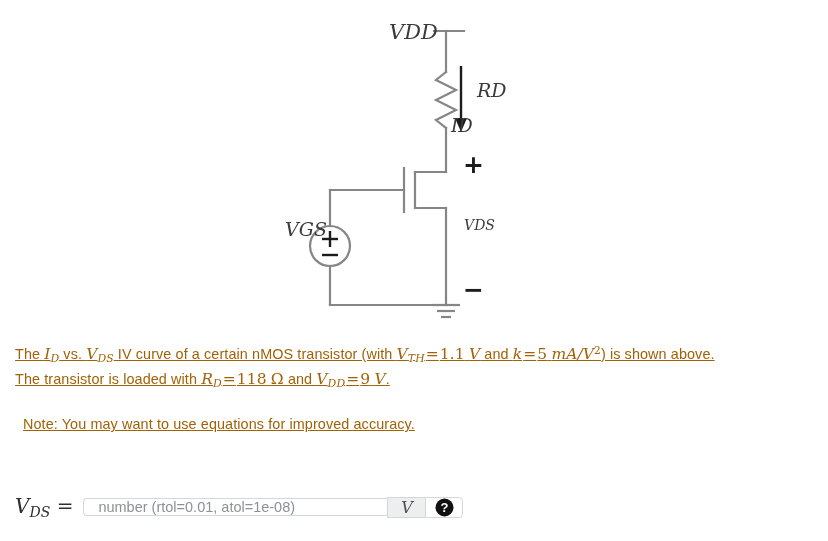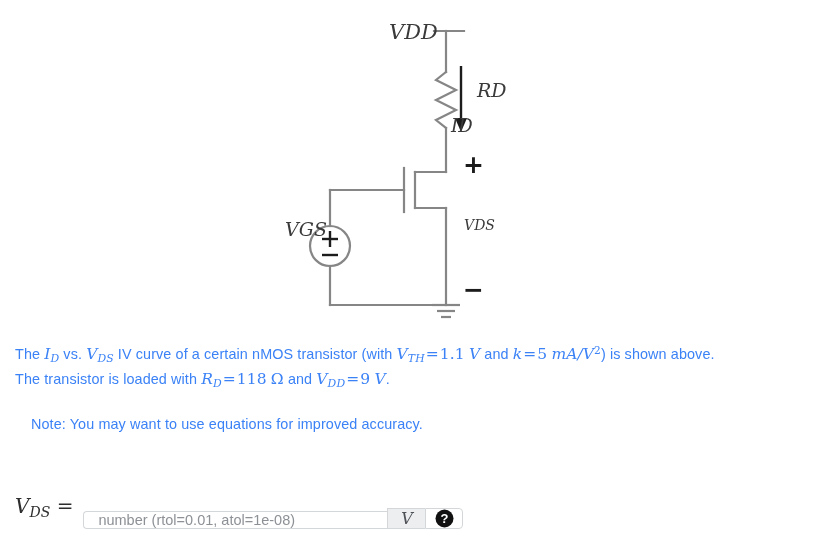--- a/index.html
+++ b/index.html
@@ -61,27 +61,28 @@
   
   #problem-body {
     position: absolute;
     left: 15px;
     top: 340px;
     width: 800px;
   }
   .ptext {
     font-family: "Liberation Sans", sans-serif;
     font-size: 14.4px;
-    color: #3b82f6;
+    color: #a16207;
     line-height: 21px;
     letter-spacing: 0.1px;
+    text-decoration: underline;
   }
   #stmt-para { margin: 0 0 0 0; }
   #question-line { margin: 22px 0 0 0; }
-  #note-line { margin: 20px 0 0 16px; }
+  #note-line { margin: 20px 0 0 8px; }
 
   .mi {
     font-family: "DejaVu Serif", "Liberation Serif", serif;
     font-style: italic;
     font-size: 15.5px;
   }
   .mi .sub {
     font-size: 0.7em;
     vertical-align: -0.28em;
   }
@@ -117,21 +118,21 @@
     color: #2e2e2e;
     margin-right: 10px;
     white-space: nowrap;
   }
   #answer-label .sub {
     font-size: 0.7em;
     vertical-align: -0.28em;
   }
   .input-group {
     display: flex;
-    align-items: flex-end;
+    align-items: center;
     height: 44px;
   }
   #answer-input {
     width: 304px;
     box-sizing: border-box;
     border: 1px solid #d4d7d9;
     border-right: none;
     border-radius: 4px 0 0 4px;
     background: #ffffff;
     font-family: "Liberation Sans", sans-serif;

